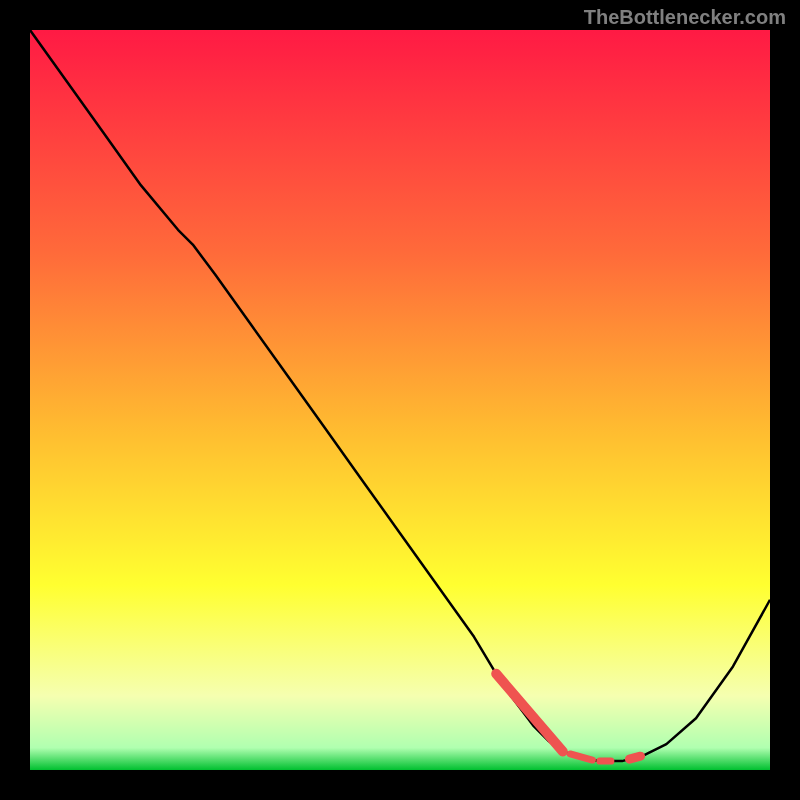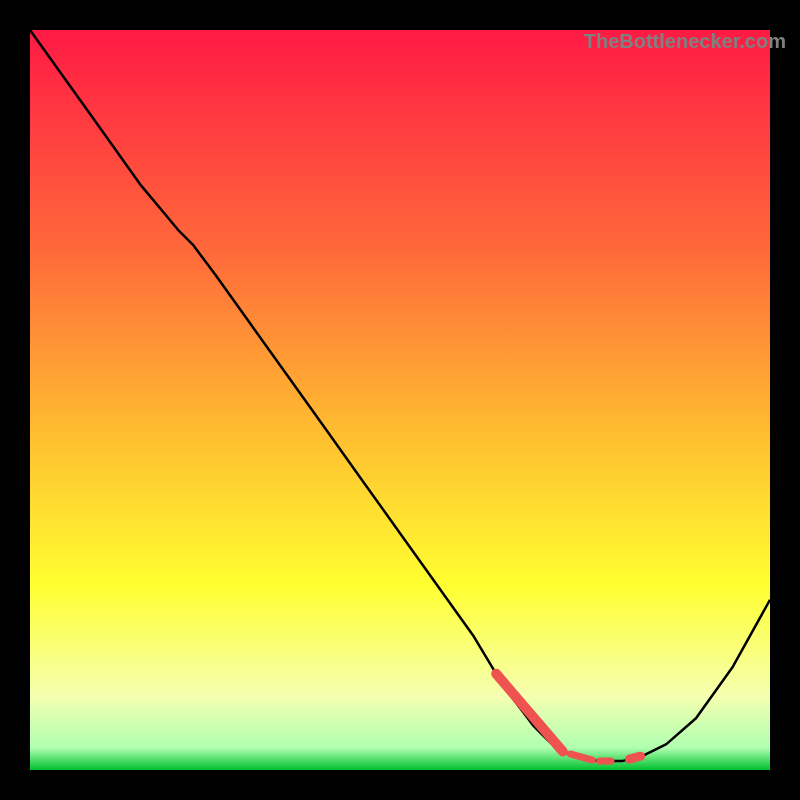--- a/index.html
+++ b/index.html
@@ -17,21 +17,20 @@
     height: 800px;
   }
   .watermark {
     position: absolute;
     top: 6px;
     right: 14px;
     color: #808080;
     font-size: 20px;
     font-weight: bold;
     z-index: 10;
-    margin-top: 24px;
   }
   .plot-wrap {
     position: absolute;
     left: 30px;
     top: 30px;
     width: 740px;
     height: 740px;
     background: #000;
   }
   svg {

